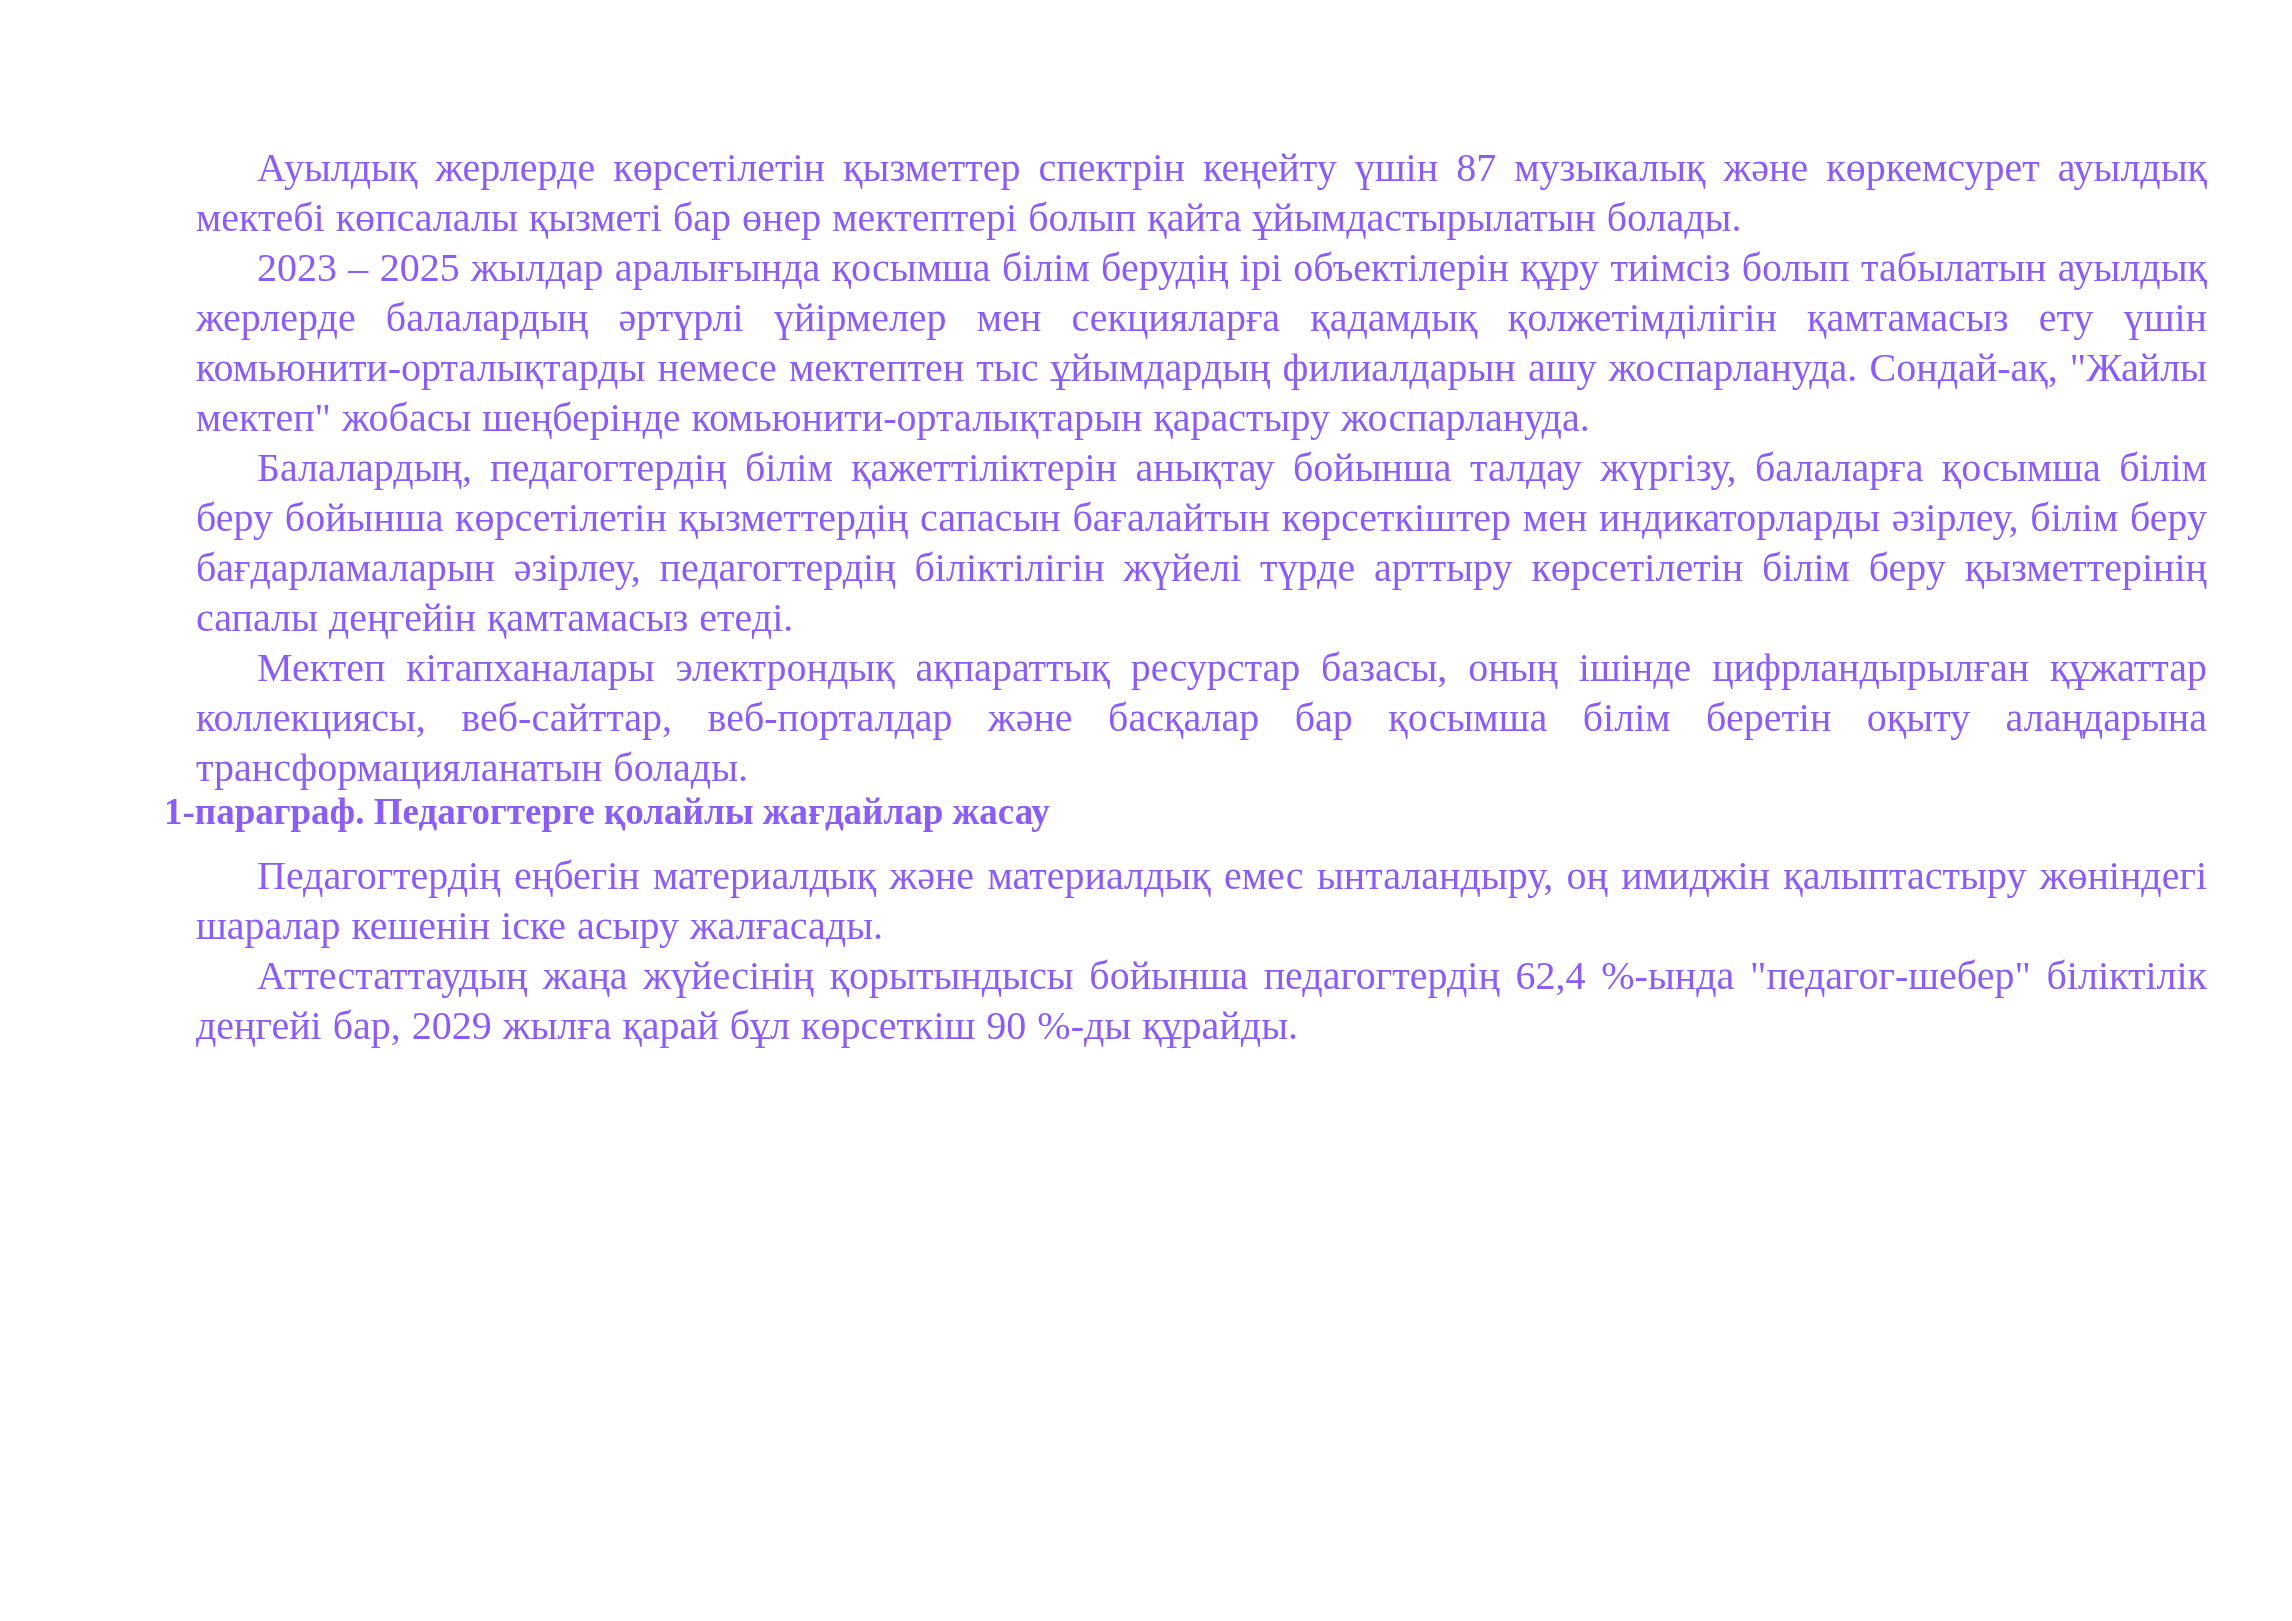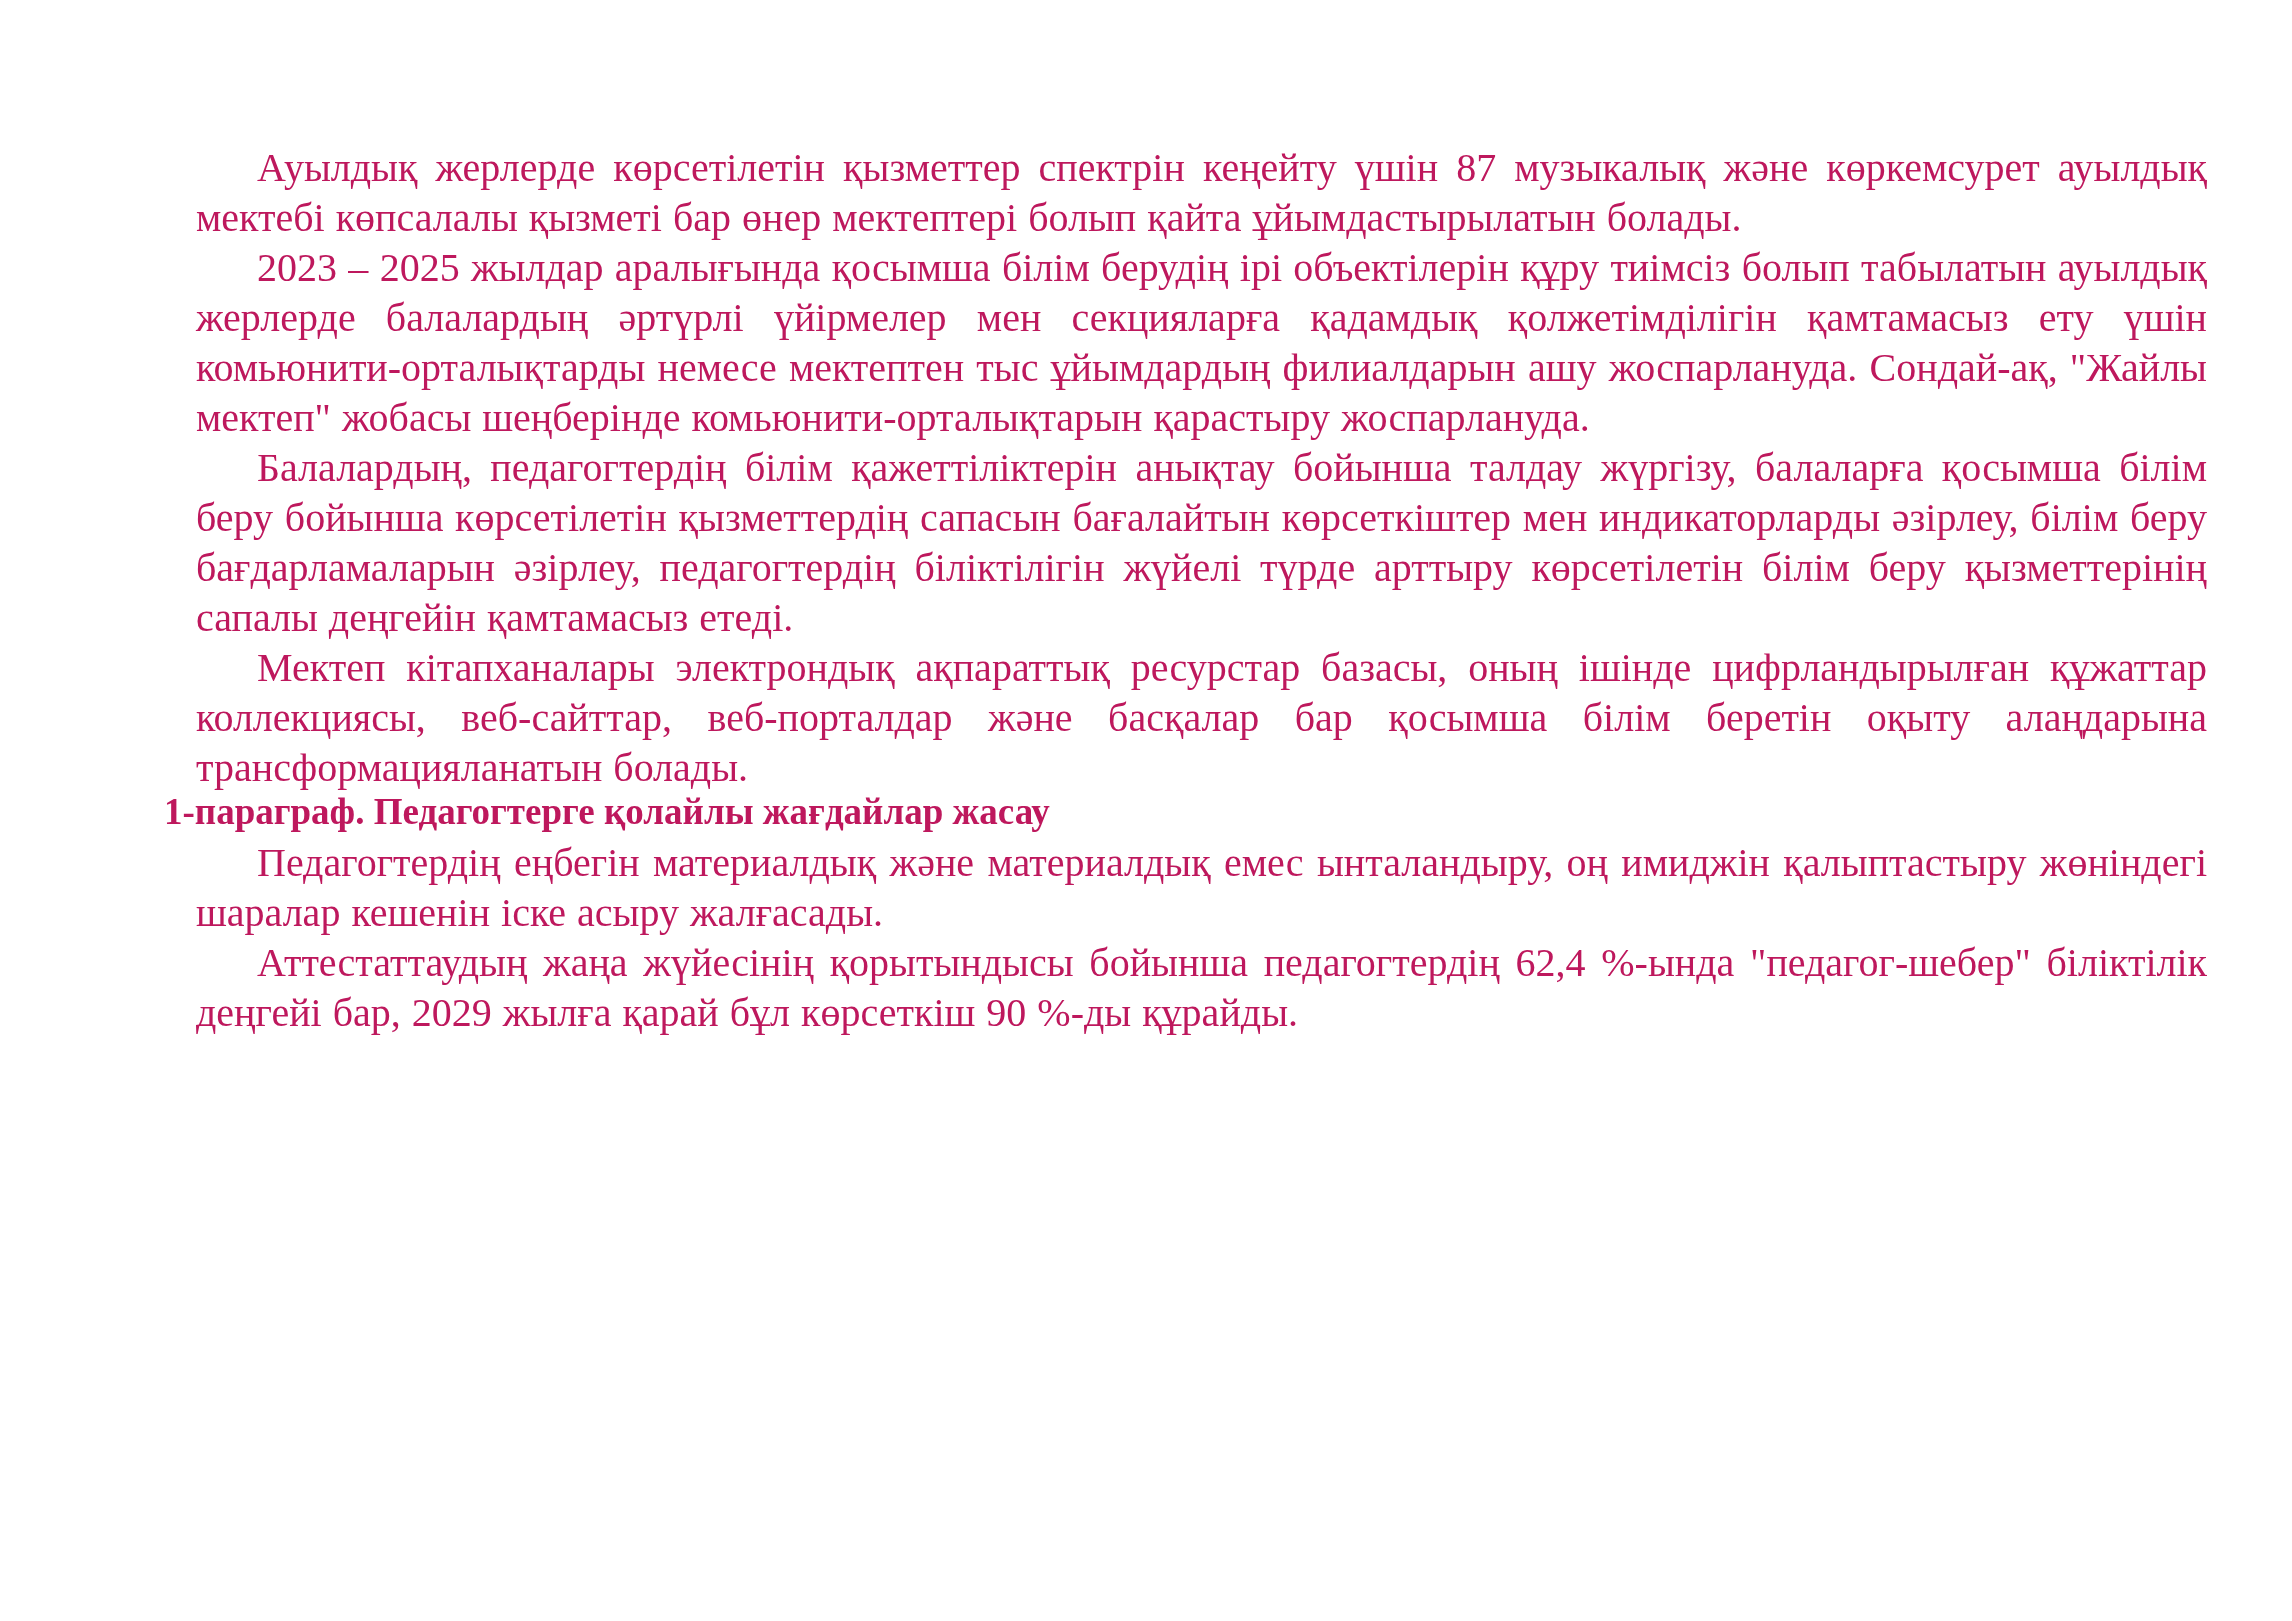--- a/index.html
+++ b/index.html
@@ -7,21 +7,21 @@
     padding: 0;
     background: #ffffff;
   }
   .page {
     position: relative;
     width: 2293px;
     height: 1621px;
     background: #ffffff;
     overflow: hidden;
     font-family: "Liberation Serif", "DejaVu Serif", serif;
-    color: #be185d;
+    color: #8b5cf6;
   }
   .content {
     position: absolute;
     left: 196px;
     top: 143px;
     width: 2011px;
   }
   p.body-para {
     margin: 0;
     font-size: 40px;
@@ -36,21 +36,21 @@
     font-size: 37px;
     line-height: 38px;
     font-weight: bold;
     text-align: left;
     text-indent: 0;
   }
   p.heading.first-heading {
     margin-top: 5.9px;
   }
   p.heading + p.body-para {
-    margin-top: 7px;
+    margin-top: 20px;
   }
 </style>
 </head>
 <body>
 
 <div class="page">
   <div class="content">
     <p class="body-para">Ауылдық жерлерде көрсетілетін қызметтер спектрін кеңейту үшін 87 музыкалық және көркемсурет ауылдық мектебі көпсалалы қызметі бар өнер мектептері болып қайта ұйымдастырылатын болады.</p>
     <p class="body-para">2023 – 2025 жылдар аралығында қосымша білім берудің ірі объектілерін құру тиімсіз болып табылатын ауылдық жерлерде балалардың әртүрлі үйірмелер мен секцияларға қадамдық қолжетімділігін қамтамасыз ету үшін комьюнити-орталықтарды немесе мектептен тыс ұйымдардың филиалдарын ашу жоспарлануда. Сондай-ақ, "Жайлы мектеп" жобасы шеңберінде комьюнити-орталықтарын қарастыру жоспарлануда.</p>
     <p class="body-para">Балалардың, педагогтердің білім қажеттіліктерін анықтау бойынша талдау жүргізу, балаларға қосымша білім беру бойынша көрсетілетін қызметтердің сапасын бағалайтын көрсеткіштер мен индикаторларды әзірлеу, білім беру бағдарламаларын әзірлеу, педагогтердің біліктілігін жүйелі түрде арттыру көрсетілетін білім беру қызметтерінің сапалы деңгейін қамтамасыз етеді.</p>

